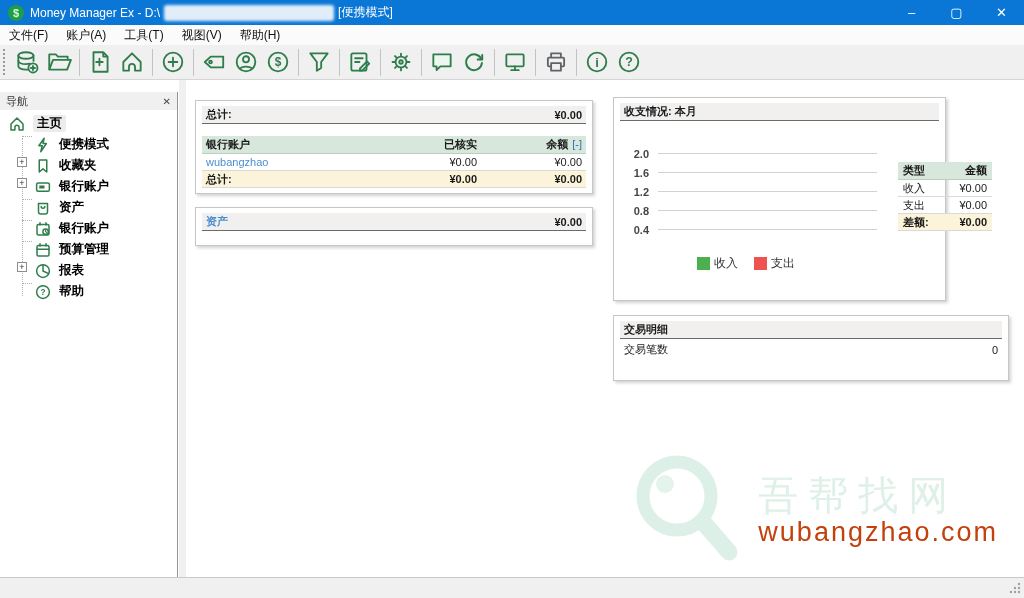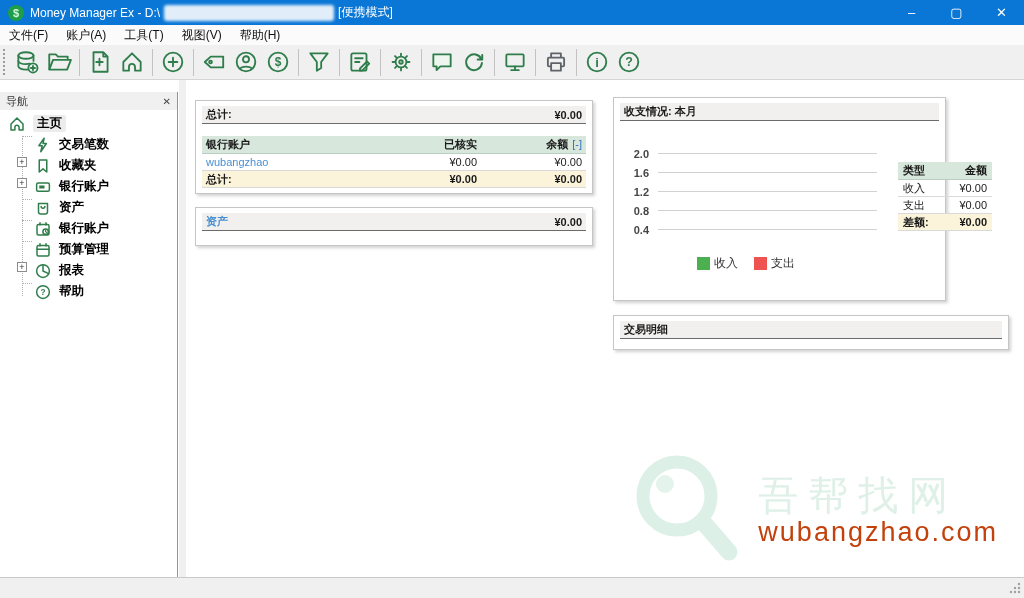--- a/index.html
+++ b/index.html
@@ -49,21 +49,21 @@
   .tfoot { background:#fbf4da; font-weight:bold; }
   .c1 { flex:1; text-align:left; }
   .c2 { width:120px; text-align:right; }
   .c3 { width:105px; text-align:right; }
   .link { color:#4a8fd2; }
   .linksm { color:#2f6fbe; font-weight:normal; margin-left:4px; }
 
   .p-accounts { left:16px; top:20px; width:398px; }
   .p-assets   { left:16px; top:127px; width:398px; padding-bottom:14px; }
   .p-income   { left:434px; top:17px; width:333px; height:204px; }
-  .p-trans    { left:434px; top:235px; width:396px; padding-bottom:10px; }
+  .p-trans    { left:434px; top:235px; width:396px; padding-bottom:22px; }
   .spacer12 { height:12px; }
 
   
   .chart { position:absolute; left:5px; top:46px; width:258px; }
   .tickrow { display:flex; align-items:center; height:19px; }
   .ticklabel { width:30px; text-align:right; font-size:11px; font-weight:bold; color:#454545; }
   .gline { flex:1; height:1px; background:#d2d2d2; margin-left:9px; }
   .tickrow.base .gline { background:#c2c2c2; }
   .xtick { position:absolute; left:155px; top:114px; width:1px; height:5px; background:#c2c2c2; }
   .legend { display:flex; gap:16px; margin:16px 0 0 78px; font-size:12px; color:#333; align-items:center; }
@@ -242,21 +242,21 @@
             <path d="M4 12l8-8 8 8v8h-5.2v-3.5a2.8 2.8 0 0 0-5.6 0V20H4z"></path>
           </svg>
         <span class="rootlabel">主页</span>
       </div>
 
       <div class="trow child">
         <span class="stub"></span>
         <svg class="ico" viewBox="0 0 24 24" fill="none" stroke="#2e7d4b" stroke-width="2" stroke-linejoin="round">
             <path d="M13.5 3L6.5 13h4.5l-2 8 7.5-11h-4.5z"></path>
           </svg>
-        <span>交易笔数</span>
+        <span>便携模式</span>
       </div>
 
       <div class="trow child">
         <span class="expbox">+</span>
         <svg class="ico" viewBox="0 0 24 24" fill="none" stroke="#2e7d4b" stroke-width="2" stroke-linejoin="round">
             <path d="M7 4h10v16l-5-4.2L7 20z"></path>
           </svg>
         <span>收藏夹</span>
       </div>
 
@@ -417,20 +417,24 @@
           <span class="c1">差额:</span>
           <span>¥0.00</span>
         </div>
       </div>
     </div>
 
     <div class="panel p-trans">
       <div class="grayrow">
         <span>交易明细</span>
       </div>
+      <div class="flexrow" style="border-bottom:none; margin-top:2px;">
+        <span class="c1">交易笔数</span>
+        <span>0</span>
+      </div>
     </div>
   </div>
 
   <div class="statusbar">
     <svg class="grip" width="14" height="14">
       <g fill="#a0a0a0">
           <circle cx="11" cy="3" r="1.2"></circle>
           <circle cx="7" cy="7" r="1.2"></circle>
           <circle cx="11" cy="7" r="1.2"></circle>
           <circle cx="3" cy="11" r="1.2"></circle>

